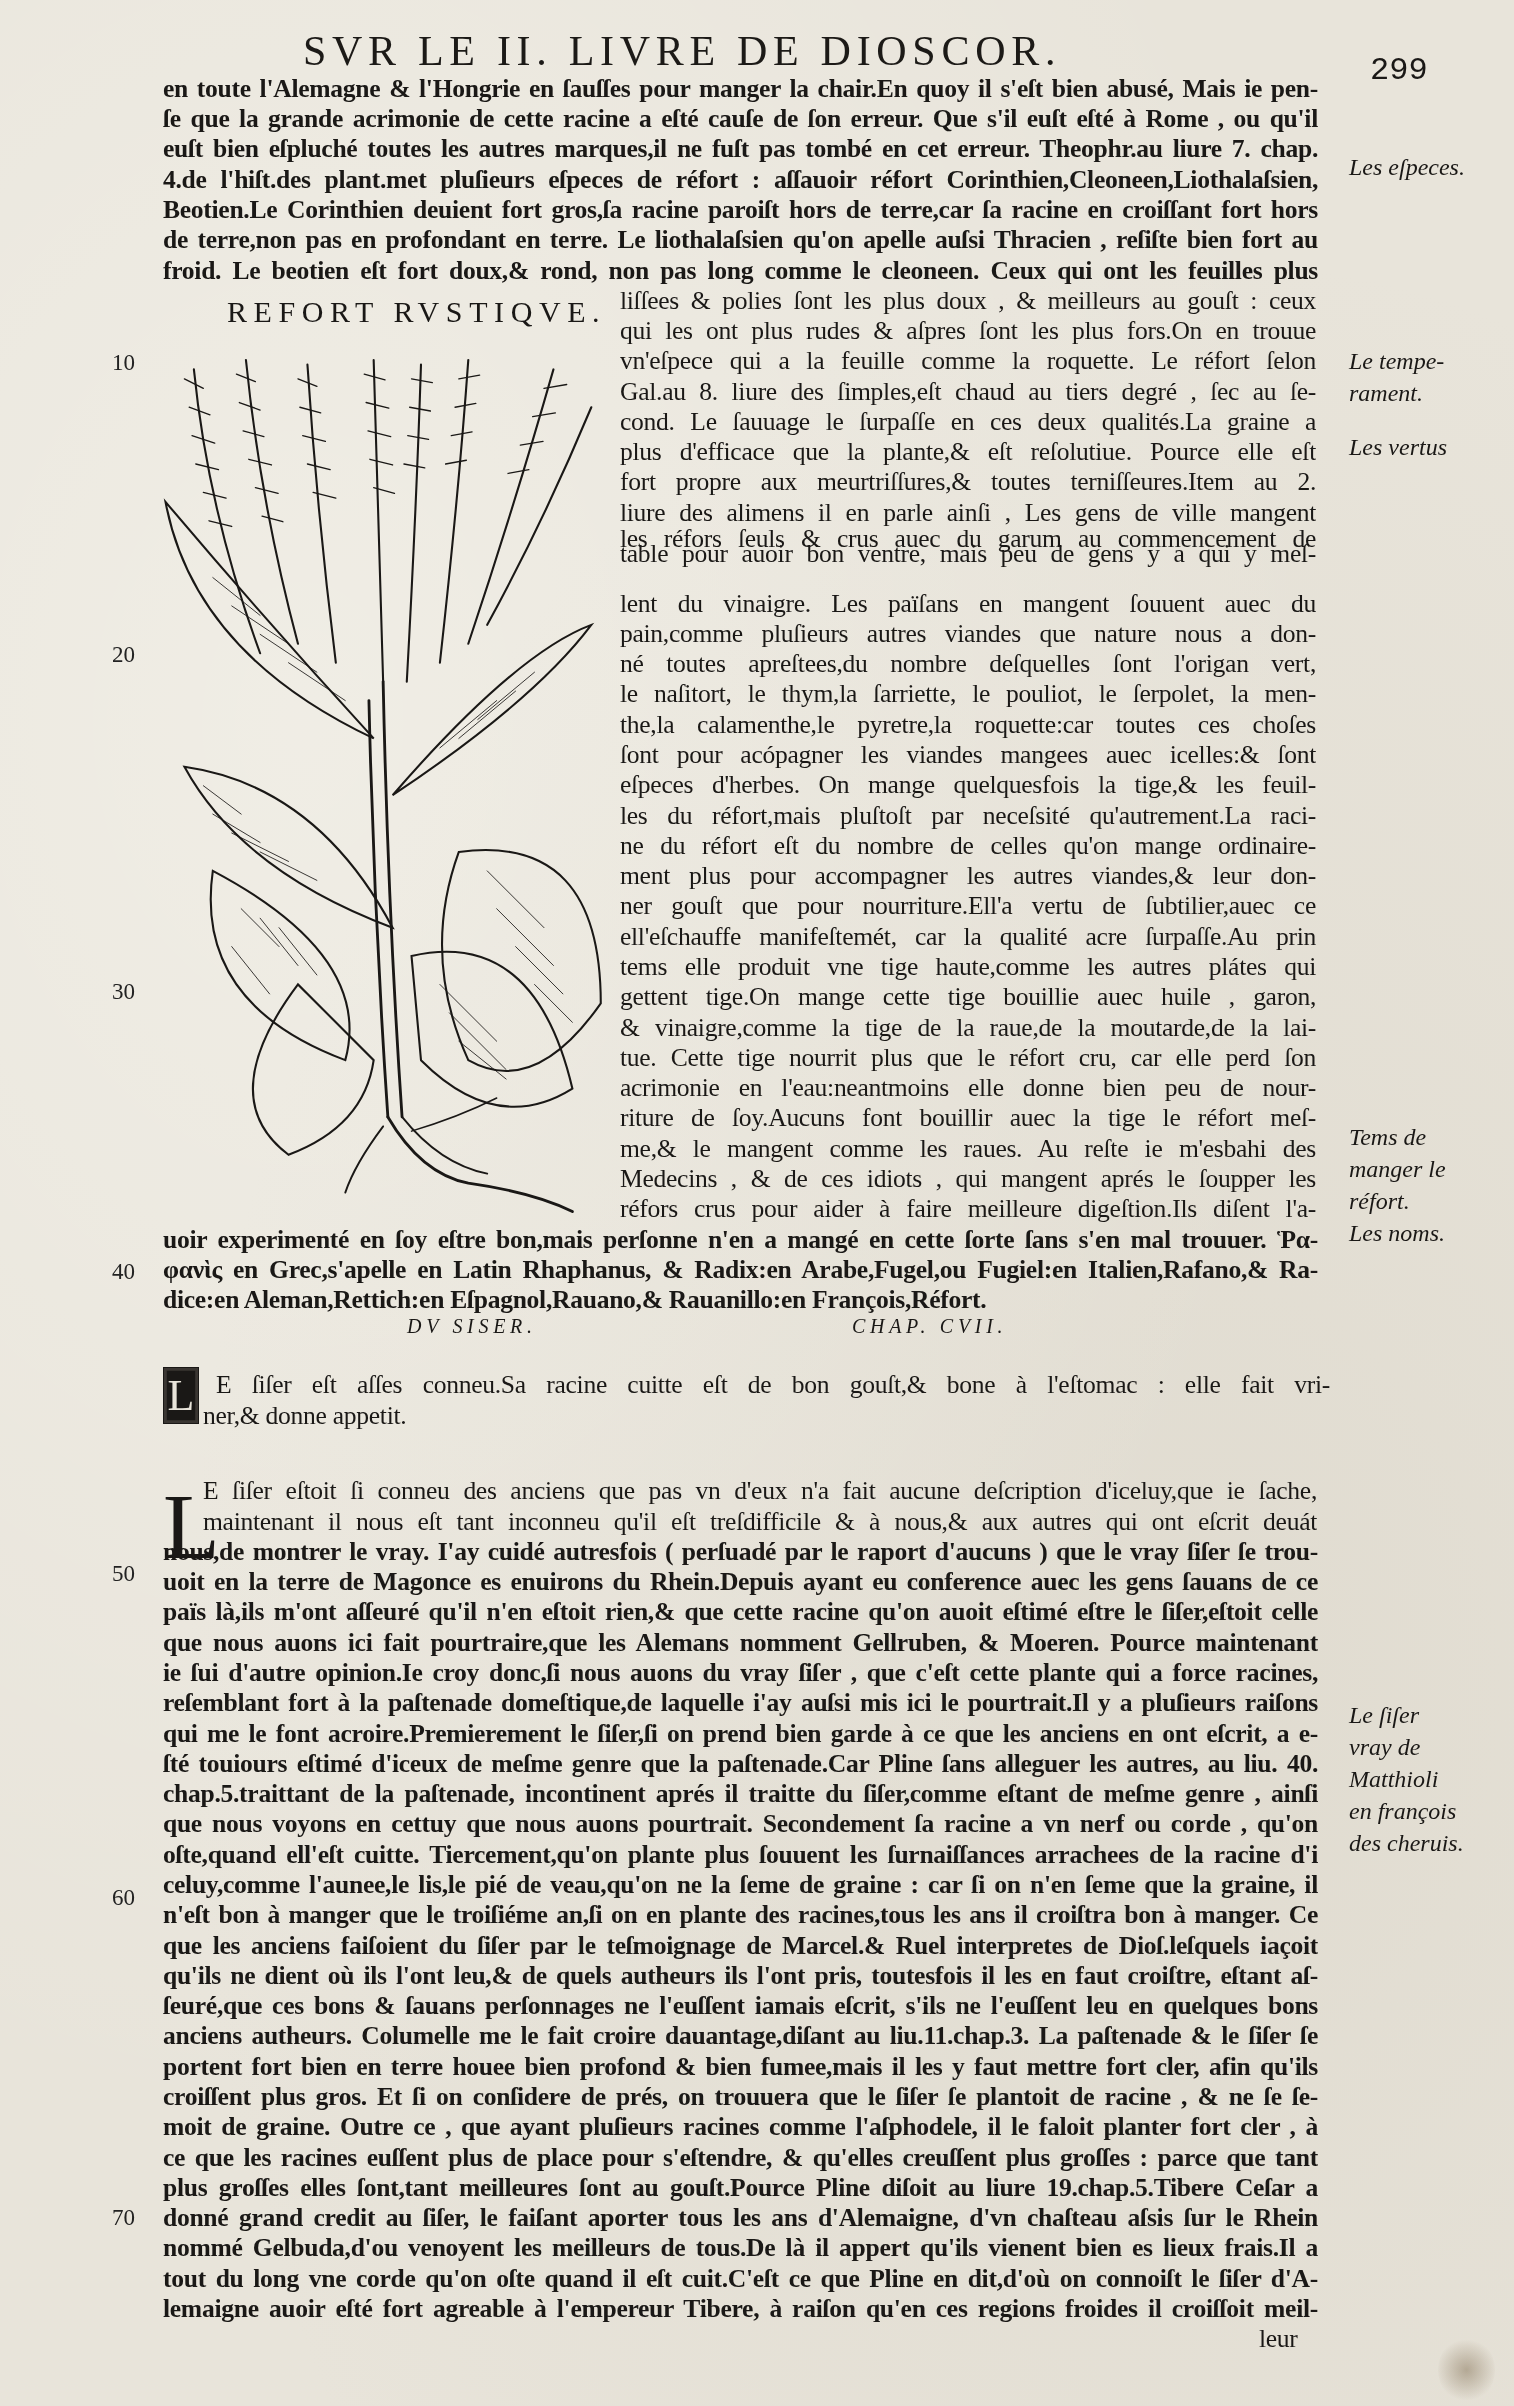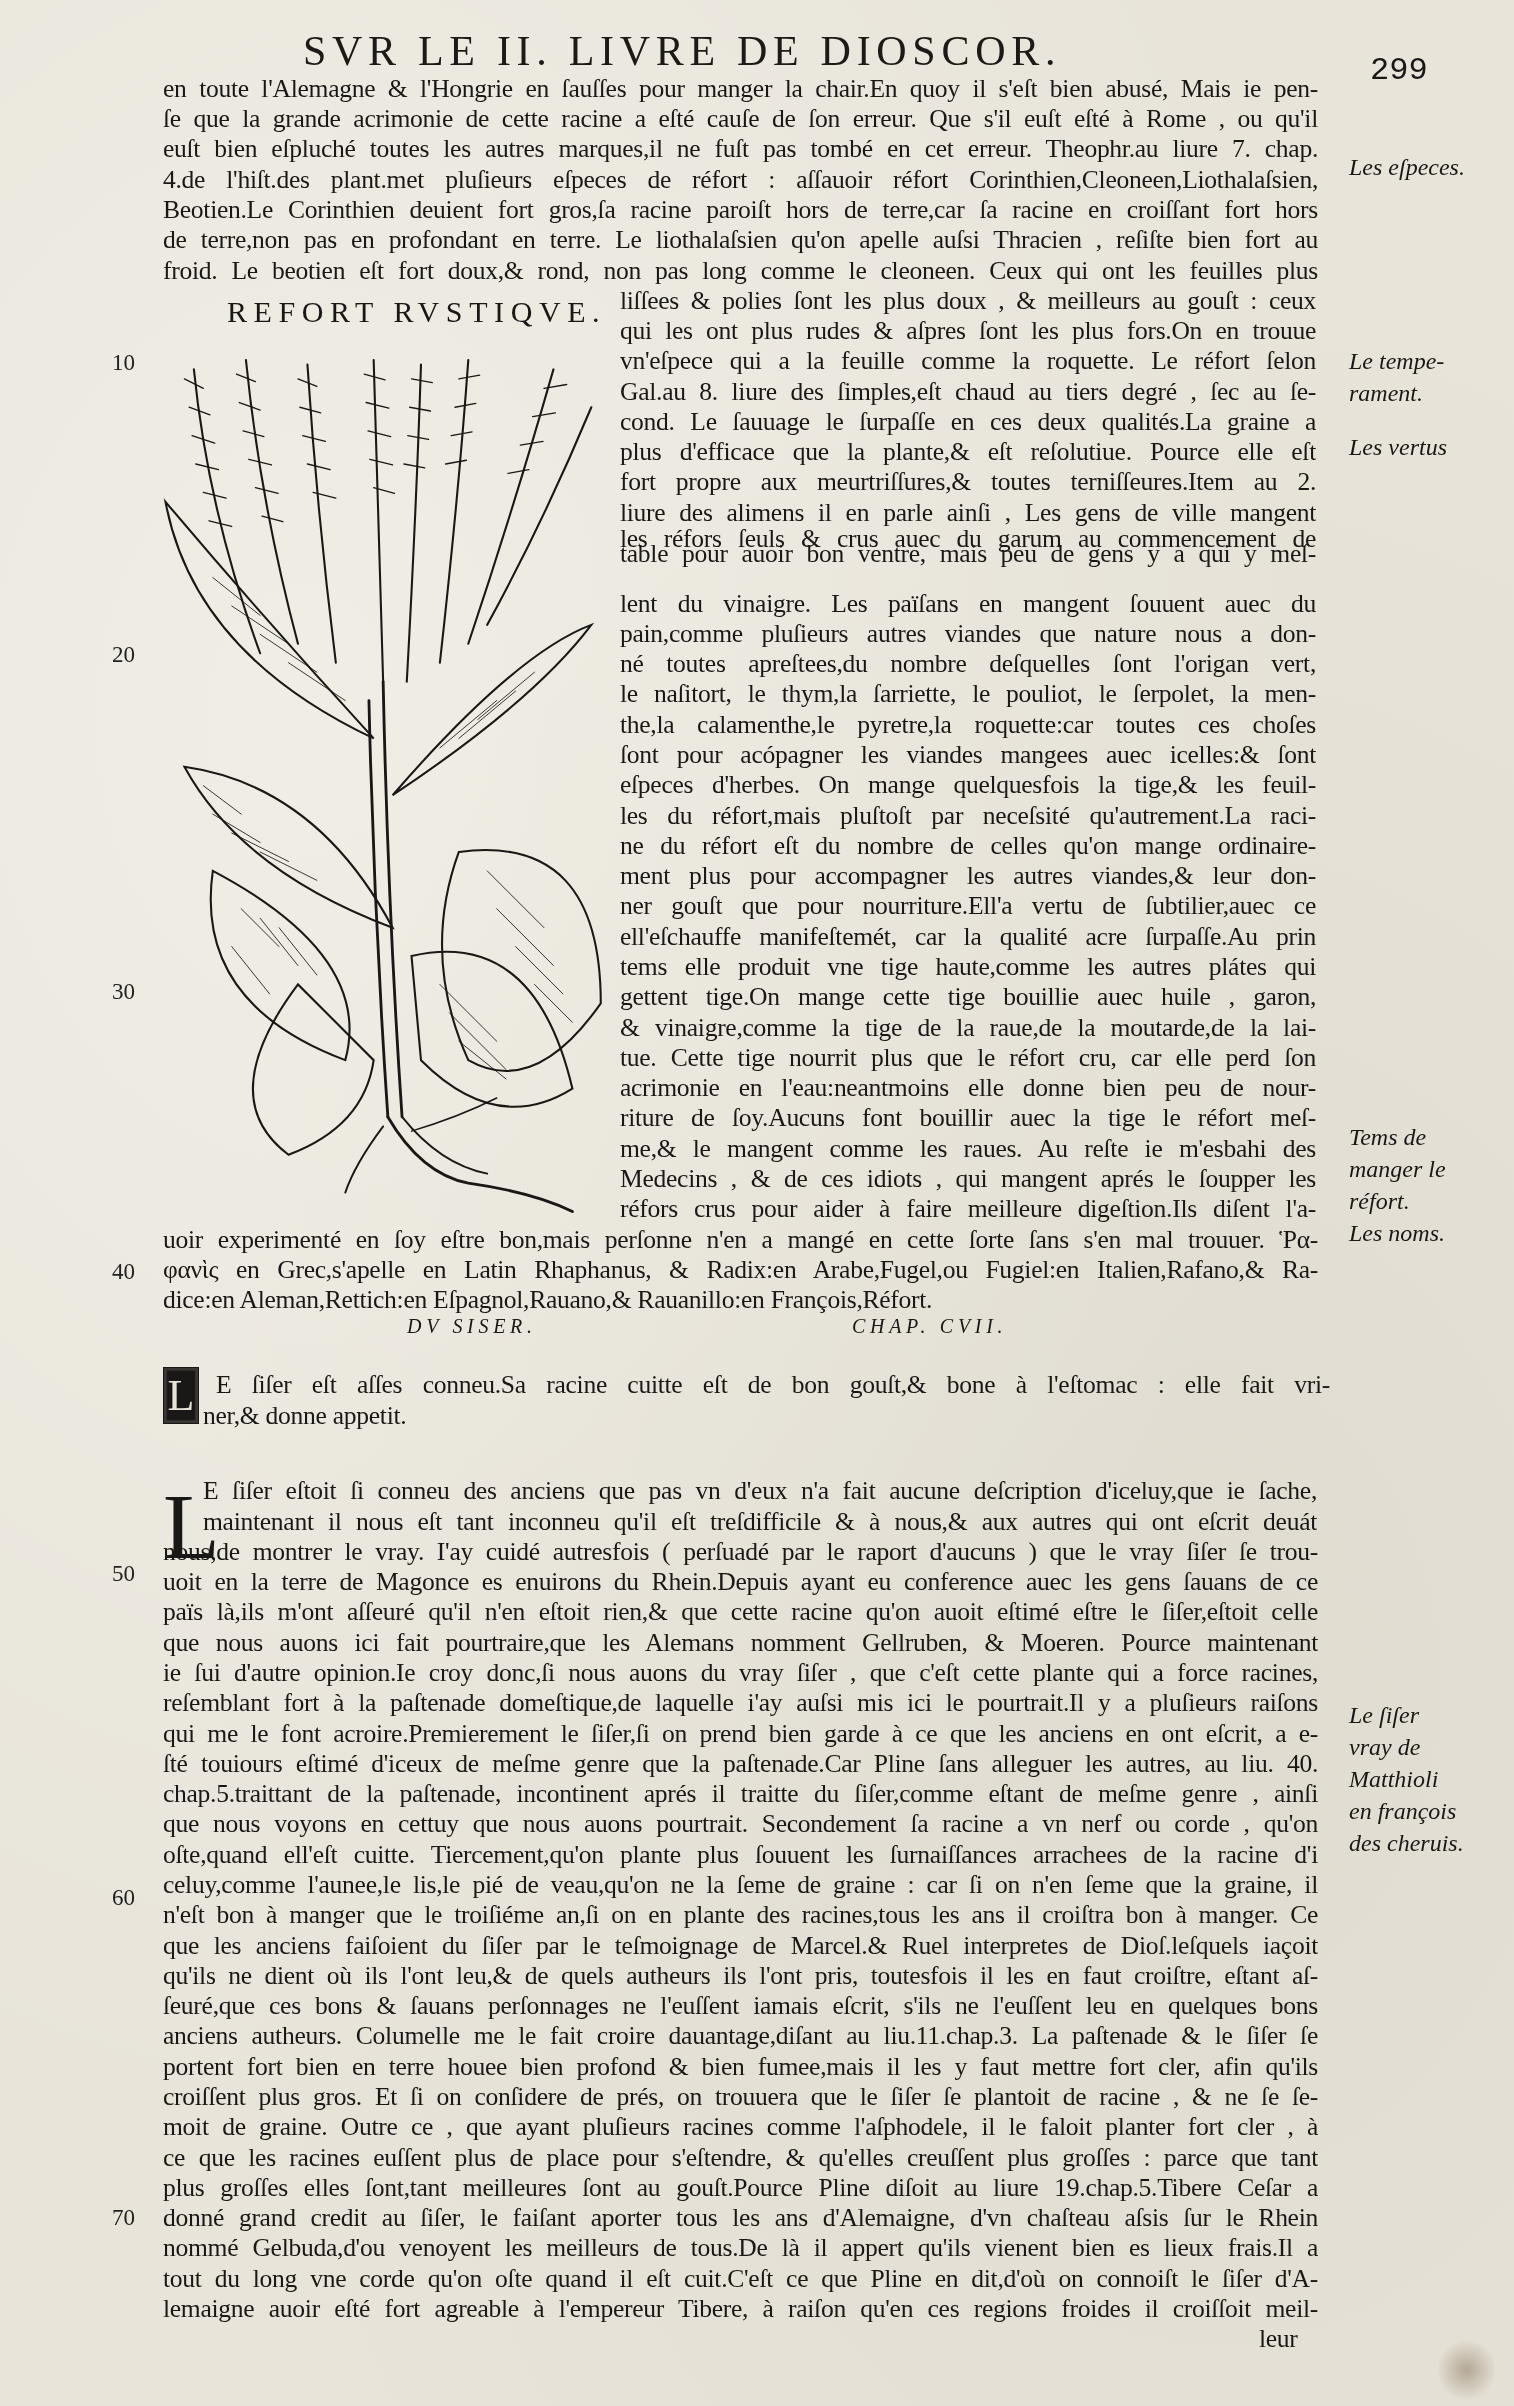--- a/index.html
+++ b/index.html
@@ -15,21 +15,21 @@
   .abs { position:absolute; }
   .running-head {
     left:303px; top:26.5px; font-size:42px; letter-spacing:5.7px;
     font-family:"Liberation Serif",serif; color:#1c1a17; white-space:nowrap;
   }
   .folio { left:1370px; top:52px; font-size:32px; font-family:Liberation Mono, monospace; }
   .line {
     position:absolute; white-space:nowrap; font-family:"Liberation Serif",serif;
     font-size:25.6px; line-height:29px; color:#1a1816; letter-spacing:-0.3px;
   }
-  .fw { left:163px; width:1155px; }
+  .fw { left:163px; width:1155px;font-weight:bold; }
   .nw { left:620px; width:696px; }
   .line.just { text-align:justify; text-align-last:justify; white-space:normal; height:29px; overflow:hidden; }
   .margin-note {
     position:absolute; left:1349px; font-family:"Liberation Serif",serif; font-style:italic;
     font-size:24px; line-height:32px; color:#1a1816; width:161px;
   }
   .line-num { position:absolute; left:112px; font-family:"Liberation Serif",serif; font-size:23px; color:#222; }
   .fig-title { left:227px; top:295px; font-size:30px; letter-spacing:6.6px; font-family:"Liberation Serif",serif; }
   .figure { left:156px; top:341px; width:464px; width:459px; height:880px; }
   .chapter-title { top:1315px; font-size:20px; font-style:italic; letter-spacing:4.7px; font-family:"Liberation Serif",serif; }

